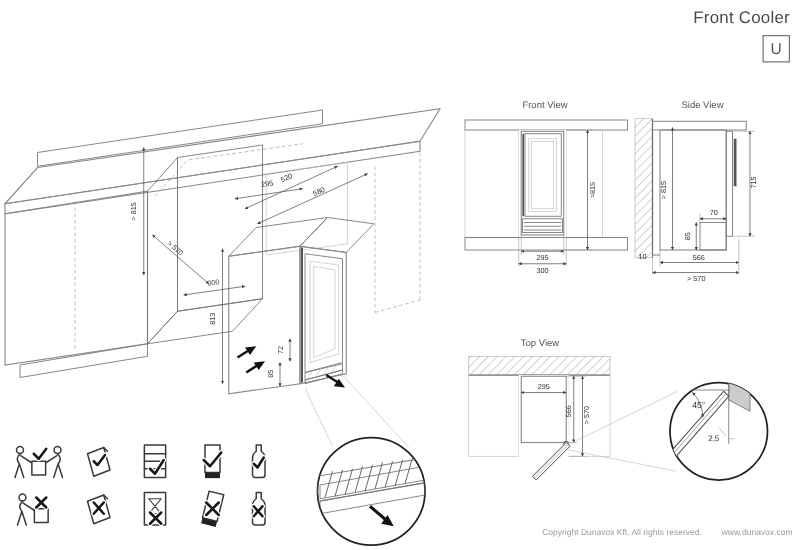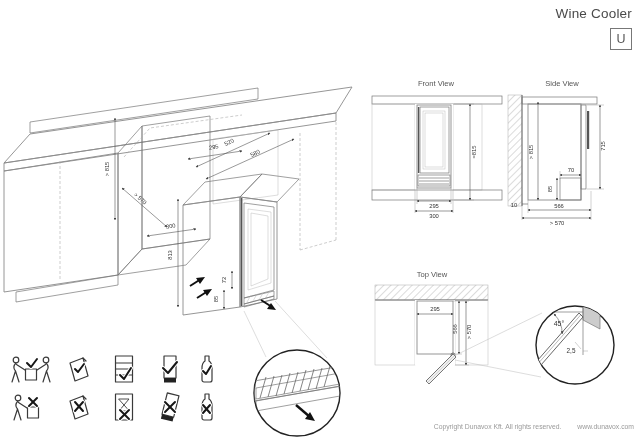--- a/index.html
+++ b/index.html
@@ -25,21 +25,21 @@
   .halo{stroke:#fff;stroke-width:4;fill:none;stroke-linecap:round;stroke-linejoin:round;}
   .foot{position:absolute;top:423px;right:6px;font-size:6.8px;color:#9a9a9a;}
   .foot span{margin-left:14px;}
 </style>
 </head>
 <body>
 
 <div id="page">
 
   <div class="hdr">
-    <div class="title">Wine Cooler</div>
+    <div class="title">Front Cooler</div>
     <div class="badge">U</div>
   </div>
 
   <svg style="left:0;top:85px" width="352" height="360" viewBox="0 0 352 360">
     <defs>
       <marker id="ar1" viewBox="0 0 10 10" refX="9" refY="5" markerWidth="4.5" markerHeight="4.5" orient="auto-start-reverse">
           <path d="M0 0L10 5L0 10z" fill="#444"></path>
         </marker>
       <clipPath id="isoClip">
           <circle cx="297" cy="308" r="43"></circle>

